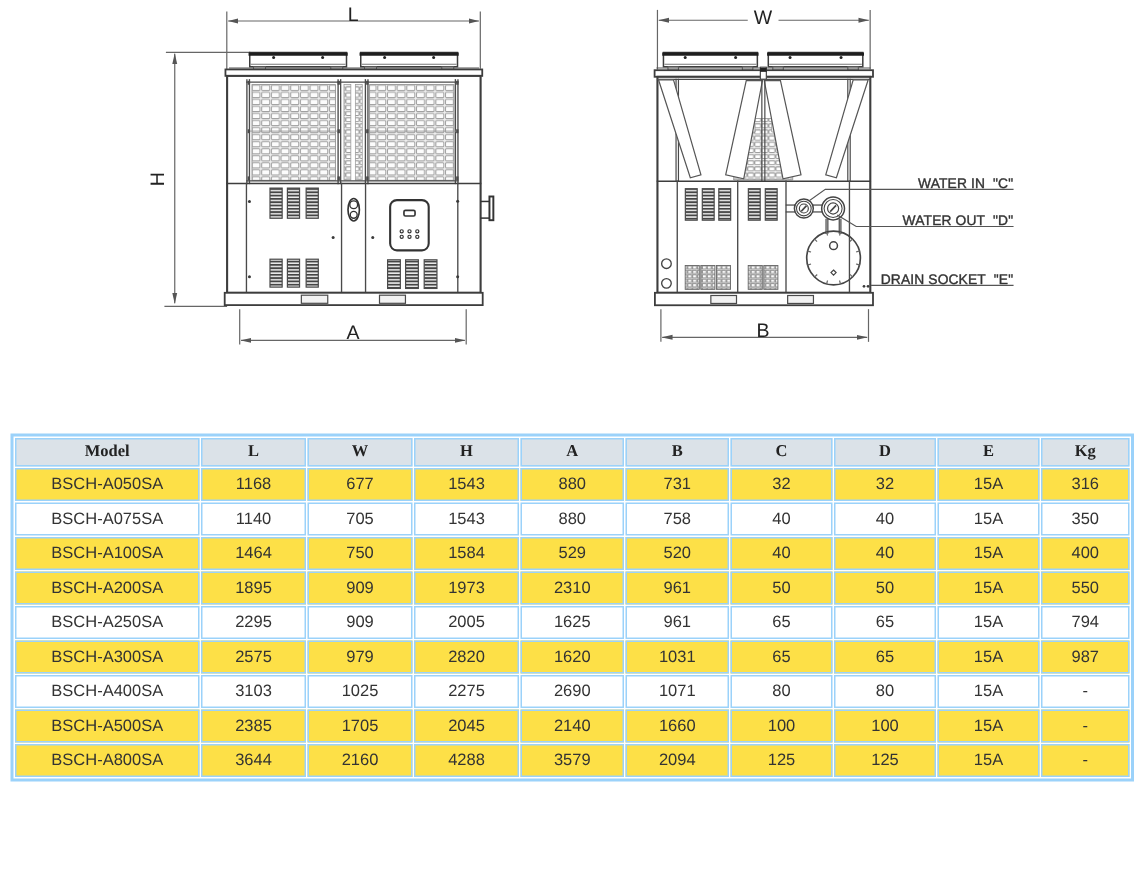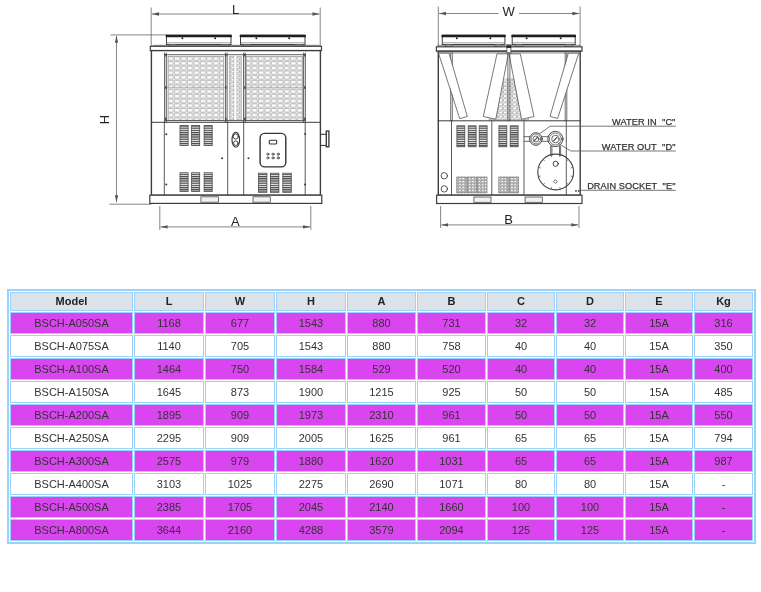--- a/index.html
+++ b/index.html
@@ -1,21 +1,21 @@
 <!DOCTYPE html>
 <html><head>
 <meta charset="utf-8">
 <style>
   html,body{margin:0;padding:0;background:#fff;}
   body{width:761px;height:592px;position:relative;font-family:"Liberation Sans",sans-serif;}
   #draw{position:absolute;left:0;top:0;}
   table.spec{position:absolute;left:7px;top:289px;border-collapse:separate;border-spacing:1px;background:#fff;border:2px solid #9bd2fa;table-layout:fixed;}
   table.spec th,table.spec td{border:1px solid #9bd2fa;text-align:center;vertical-align:middle;font-size:11px;color:#333;padding:0;height:20px;overflow:hidden;}
-  table.spec th{background:#dbe2e8;color:#222;font-weight:bold;height:16.5px;}
-  table.spec tr.g td{background:#d946ef;}
+  table.spec th{background:#dbe2e8;color:#222;font-weight:bold;height:16.5px;font-family:Liberation Serif, serif;}
+  table.spec tr.g td{background:#fde047;}
 </style>
 </head>
 <body>
 
 <svg id="draw" width="761" height="260" viewBox="0 0 761 260" fill="none">
 <defs>
 <pattern id="mesh" width="6.45" height="4.7" patternUnits="userSpaceOnUse">
         <rect width="6.45" height="4.7" fill="#efefef"></rect>
         <rect x="0.35" y="0.4" width="5.3" height="3.5" rx="0.6" fill="#fcfcfc" stroke="#9f9f9f" stroke-width="0.65"></rect>
       </pattern>
@@ -439,32 +439,20 @@
         <td>750</td>
         <td>1584</td>
         <td>529</td>
         <td>520</td>
         <td>40</td>
         <td>40</td>
         <td>15A</td>
         <td>400</td>
       </tr>
 
-<tr>
-        <td>BSCH-A150SA</td>
-        <td>1645</td>
-        <td>873</td>
-        <td>1900</td>
-        <td>1215</td>
-        <td>925</td>
-        <td>50</td>
-        <td>50</td>
-        <td>15A</td>
-        <td>485</td>
-      </tr>
 
 <tr class="g">
         <td>BSCH-A200SA</td>
         <td>1895</td>
         <td>909</td>
         <td>1973</td>
         <td>2310</td>
         <td>961</td>
         <td>50</td>
         <td>50</td>
@@ -482,21 +470,21 @@
         <td>65</td>
         <td>65</td>
         <td>15A</td>
         <td>794</td>
       </tr>
 
 <tr class="g">
         <td>BSCH-A300SA</td>
         <td>2575</td>
         <td>979</td>
-        <td>1880</td>
+        <td>2820</td>
         <td>1620</td>
         <td>1031</td>
         <td>65</td>
         <td>65</td>
         <td>15A</td>
         <td>987</td>
       </tr>
 
 <tr>
         <td>BSCH-A400SA</td>

